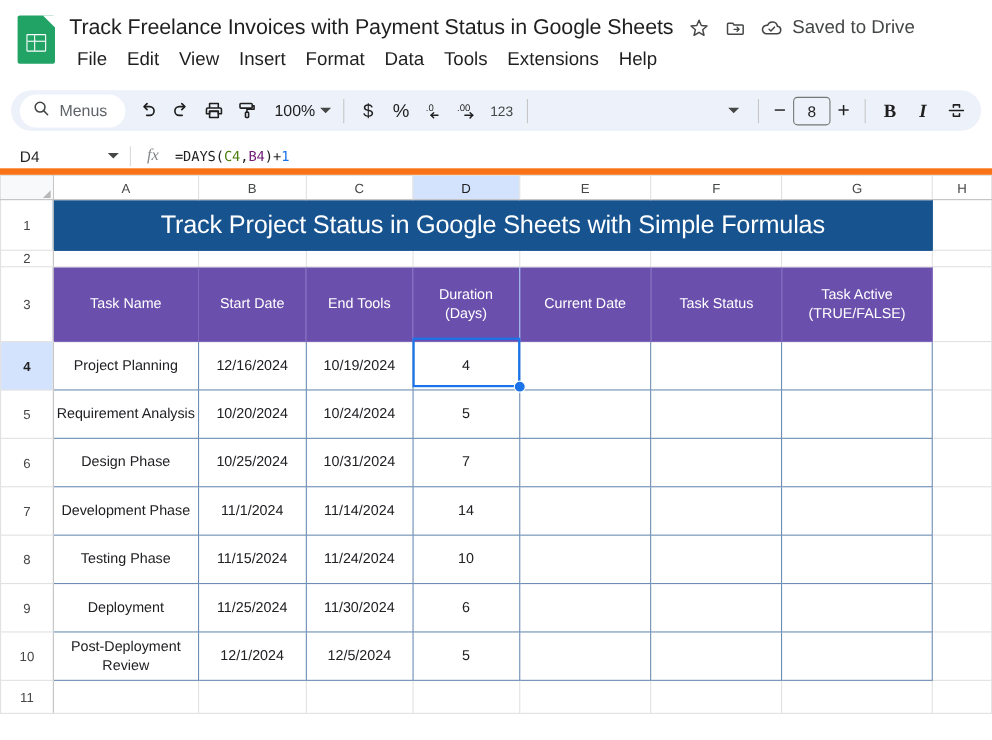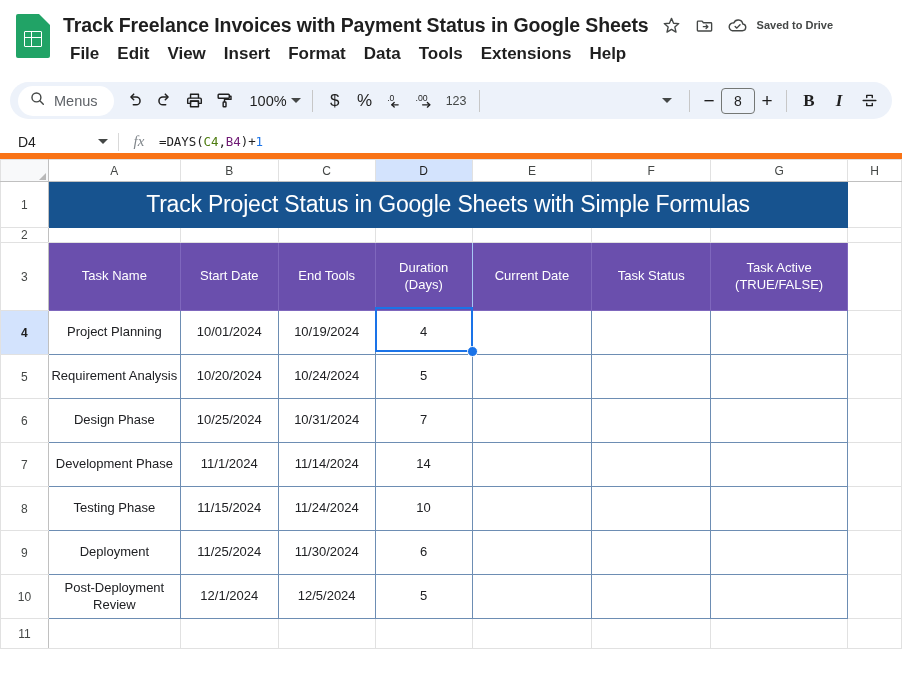--- a/index.html
+++ b/index.html
@@ -49,41 +49,41 @@
     content: ""; position: absolute;
     left: 0; top: 4.5px; width: 100%; height: 1.6px;
     background: #ffffff;
   }
   .docs-logo .grid:after {
     content: ""; position: absolute;
     left: 5.5px; top: 0; width: 1.6px; height: 100%;
     background: #ffffff;
   }
 
-  .title-block { flex: 1 1 auto; min-width: 0; padding-top: 2px; font-weight: bold; }
+  .title-block { flex: 1 1 auto; min-width: 0; padding-top: 2px; }
   .title-row { display: flex; align-items: center; gap: 0; }
   .doc-title {
     font-size: 19.5px;
     color: #1f1f1f;
     letter-spacing: -0.1px;
     white-space: nowrap;
     padding: 1px 3px;
     border-radius: 3px;
   }
   .title-icon {
     width: 26px; height: 26px;
     margin-left: 7px;
     display: flex; align-items: center; justify-content: center;
     border-radius: 50%;
     color: #444746;
     flex: 0 0 auto;
   }
   .title-icon:first-of-type { margin-left: 15px; }
   .saved-text {
-    font-size: 11px;
+    font-size: 17px;
     color: #444746;
     margin-left: 6px;
     white-space: nowrap;
   }
 
   .menubar {
     display: flex;
     align-items: center;
     gap: 0;
     margin-top: 3px;
@@ -569,21 +569,21 @@
       <td class="hdr-cell selcol"><span>Duration</span><br><span>(Days)</span></td>
       <td class="hdr-cell"><span>Current Date</span></td>
       <td class="hdr-cell"><span>Task Status</span></td>
       <td class="hdr-cell"><span>Task Active</span><br><span>(TRUE/FALSE)</span></td>
       <td class="tail-cell"></td>
     </tr>
 
     <tr>
       <td class="rowhead sel">4</td>
       <td class="data-cell">Project Planning</td>
-      <td class="data-cell">10/01/2024</td>
+      <td class="data-cell">12/16/2024</td>
       <td class="data-cell">10/19/2024</td>
       <td class="data-cell">4</td>
       <td class="data-cell"></td>
       <td class="data-cell"></td>
       <td class="data-cell"></td>
       <td class="tail-cell"></td>
     </tr>
 
     <tr>
       <td class="rowhead">5</td>

